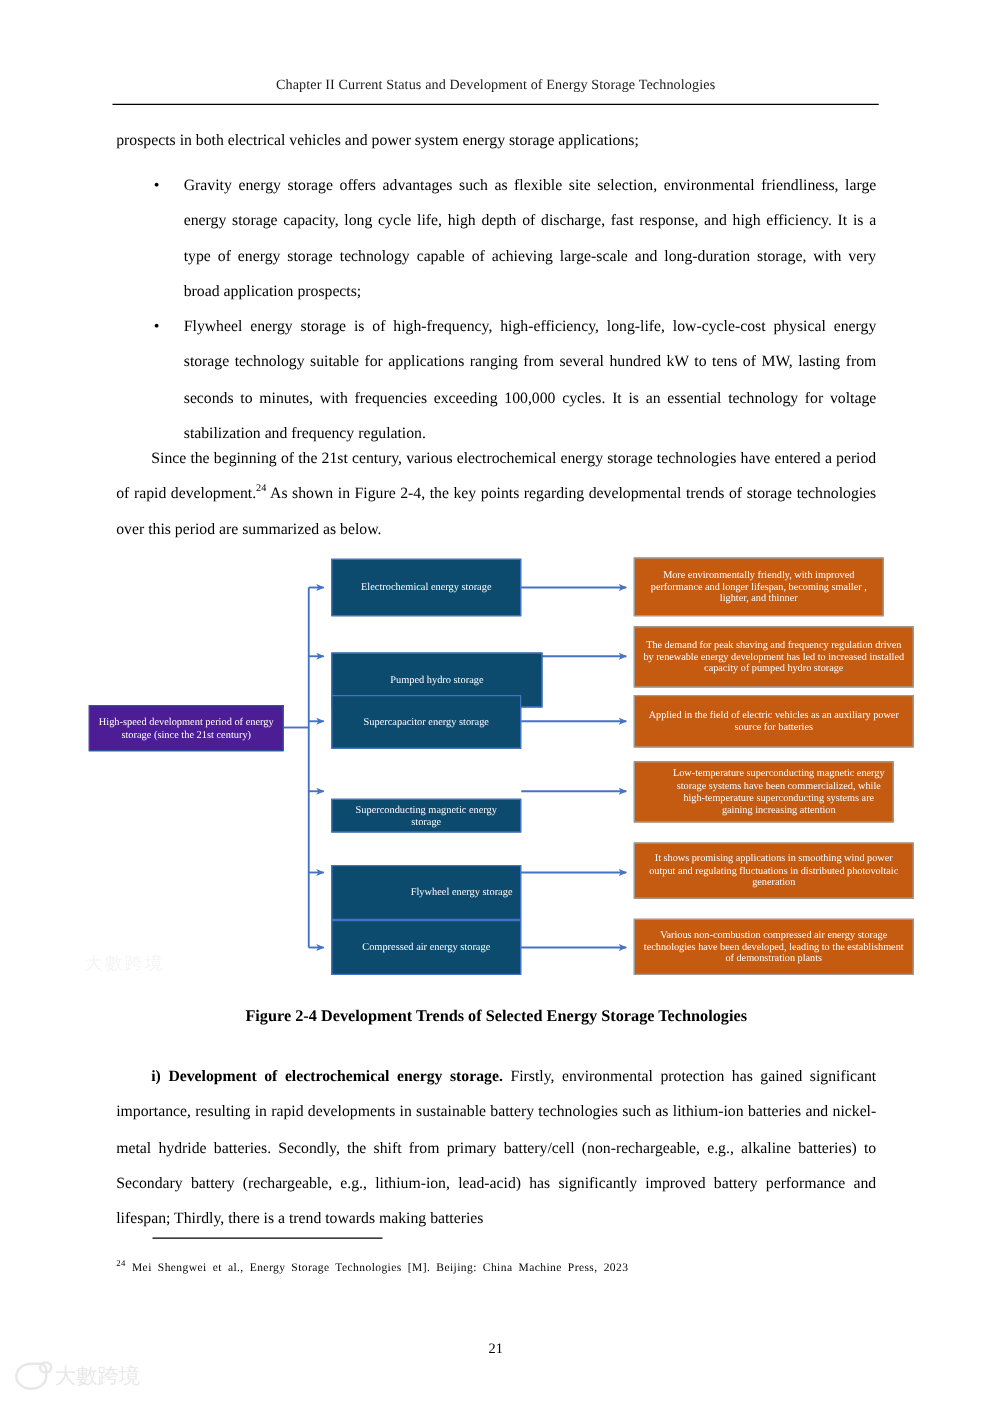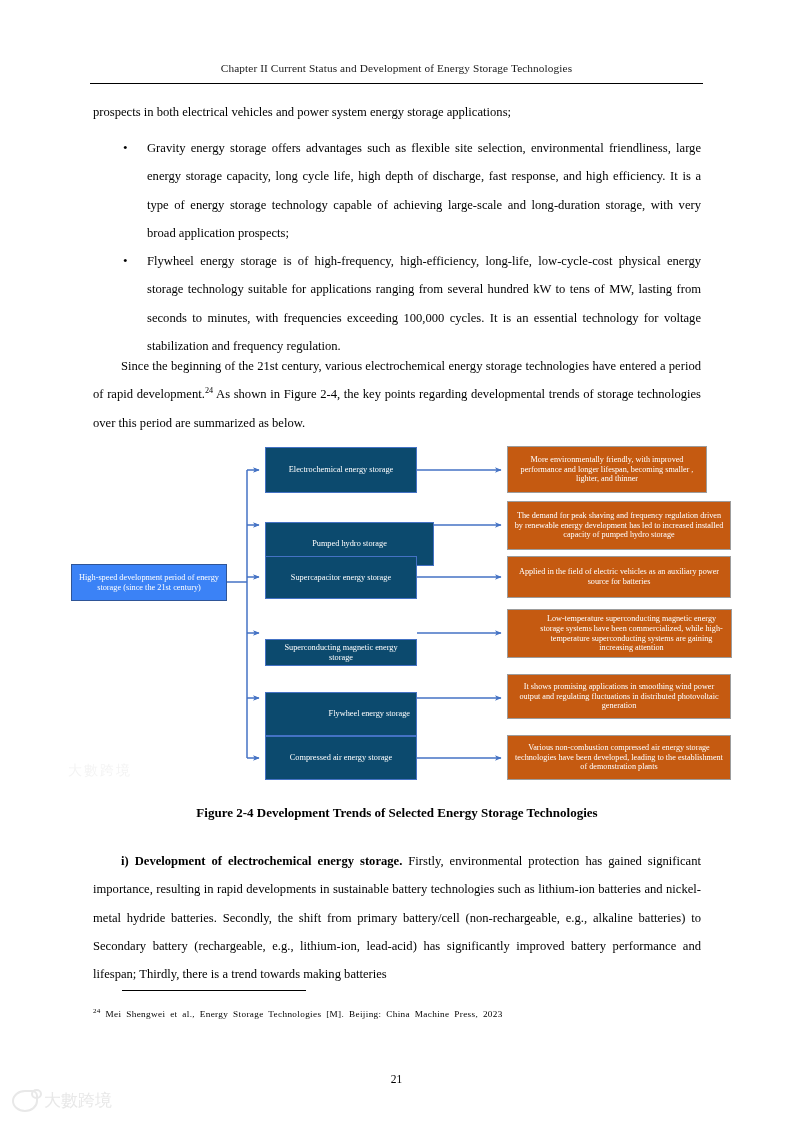--- a/index.html
+++ b/index.html
@@ -101,21 +101,21 @@
     color: #ffffff;
     font-family: "Liberation Serif", "DejaVu Serif", serif;
     line-height: 1.18;
   }
   .node-blue {
     background: #0c4a6e;
     border: 1px solid #4472C4;
     font-size: 8.3px;
   }
   .node-root {
-    background: #3b82f6;
+    background: #4c1d95;
     border: 1px solid #2f5597;
     font-size: 8.3px;
     justify-content: center;
   }
   .node-orange {
     background: #C55A11;
     border: 1px solid #9c9c9c;
     font-size: 8.2px;
   }
   .node span { display:block; padding: 0 6px; }
@@ -284,21 +284,21 @@
 
     <div class="node node-orange" style="left:507px; top:446px; width:200px; height:47px;">
       <span>More environmentally friendly, with improved performance and longer lifespan, becoming smaller , lighter, and thinner</span>
     </div>
     <div class="node node-orange" style="left:507px; top:501px; width:224px; height:49px;">
       <span>The demand for peak shaving and frequency regulation driven by renewable energy development has led to increased installed capacity of pumped hydro storage</span>
     </div>
     <div class="node node-orange" style="left:507px; top:556px; width:224px; height:42px;">
       <span>Applied in the field of electric vehicles as an auxiliary power source for batteries</span>
     </div>
-    <div class="node node-orange" style="left:507px; top:609px; width:225px; height:49px;padding-left:24px;">
+    <div class="node node-orange" style="left:507px; top:609px; width:208px; height:49px;padding-left:24px;">
       <span>Low-temperature superconducting magnetic energy storage systems have been commercialized, while high-temperature superconducting systems are gaining increasing attention</span>
     </div>
     <div class="node node-orange" style="left:507px; top:674px; width:224px; height:45px;">
       <span>It shows promising applications in smoothing wind power output and regulating fluctuations in distributed photovoltaic generation</span>
     </div>
     <div class="node node-orange" style="left:507px; top:735px; width:224px; height:45px;">
       <span>Various non-combustion compressed air energy storage technologies have been developed, leading to the establishment of demonstration plants</span>
     </div>
   </div>
 

